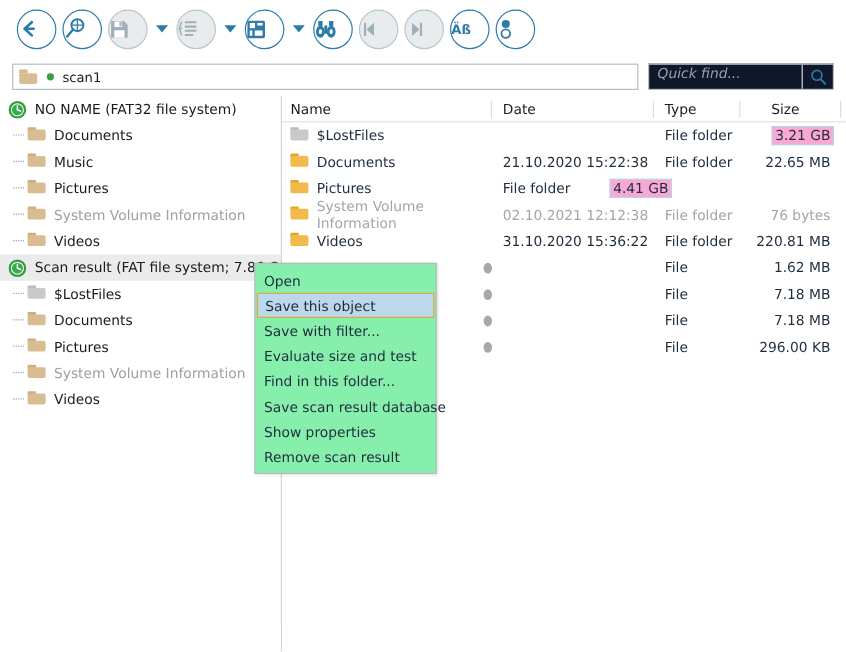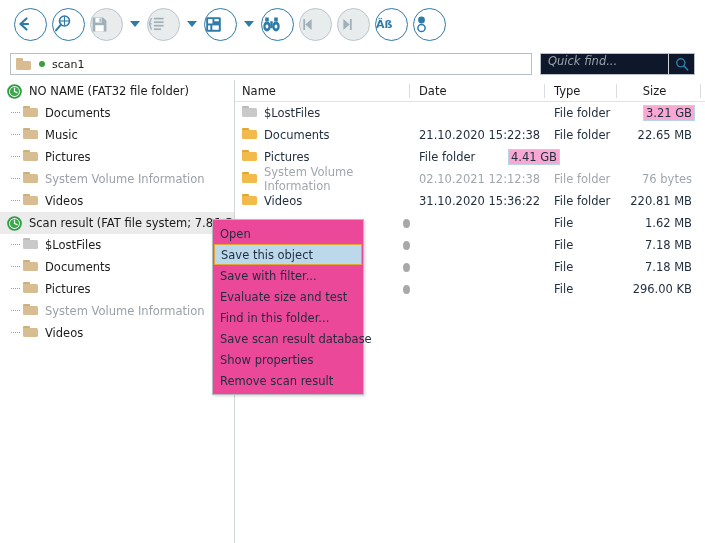--- a/index.html
+++ b/index.html
@@ -221,21 +221,21 @@
     border-radius: 50%;
     background: #a8a8a8;
     margin-left: 3px;
   }
 
   
   #ctxmenu {
     position:absolute;
     left: 212px; top: 219px;
     width: 152px;
-    background:#ec4899;
+    background:#86efac;
     border:1px solid #b6bbc0;
     box-shadow: 1px 1px 3px rgba(0,0,0,.18);
     padding: 3px 0 3px 0;
     box-sizing:border-box;
     z-index: 40;
   }
   .mitem {
     height: 21px;
     display:flex; align-items:center;
     padding-left: 7px;
@@ -377,21 +377,21 @@
 </div>
 
 <div id="tree">
     <div class="trow">
       <span class="clockicon"><svg width="15" height="15" viewBox="0 0 15 15">
           <circle cx="7.5" cy="7.5" r="6.4" fill="#ffffff" stroke="#2f9e3f" stroke-width="1.9"></circle>
           <circle cx="7.5" cy="7.5" r="4.6" fill="#3aa94c"></circle>
           <line x1="7.5" y1="7.5" x2="7.5" y2="4.2" stroke="#ffffff" stroke-width="1.2" stroke-linecap="round"></line>
           <line x1="7.5" y1="7.5" x2="10.1" y2="8.6" stroke="#ffffff" stroke-width="1.2" stroke-linecap="round"></line>
         </svg></span>
-      <span class="tlabel">NO NAME (FAT32 file folder)</span>
+      <span class="tlabel">NO NAME (FAT32 file system)</span>
     </div>
     <div class="trow">
       <span class="t-connect">
         <span></span>
       </span>
       <span class="tfolder"><span style="position:relative;display:inline-block;width:15px;height:12px;flex:0 0 auto;">
     <span style="position:absolute;left:0;top:0;width:7.05px;height:3.3600000000000003px;background:#cfae7d;border-radius:1px 1px 0 0;"></span>
     <span style="position:absolute;left:0;top:2.64px;width:15px;height:9.36px;background:#d9bd92;border-radius:0 1.5px 1.5px 1.5px;"></span>
   </span></span>
       <span class="tlabel">Documents</span>

